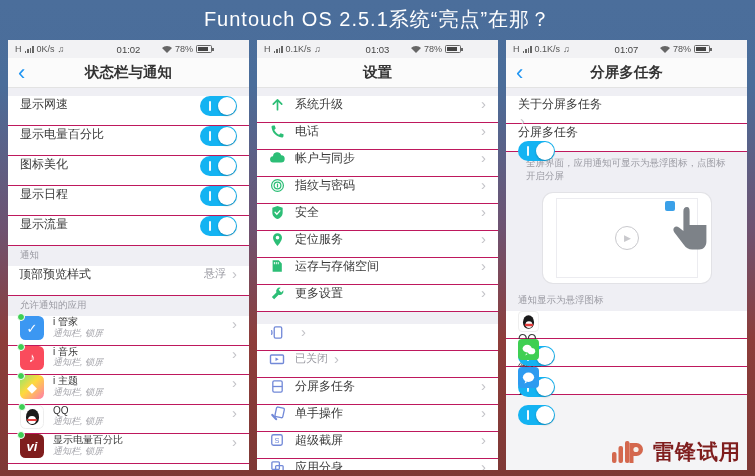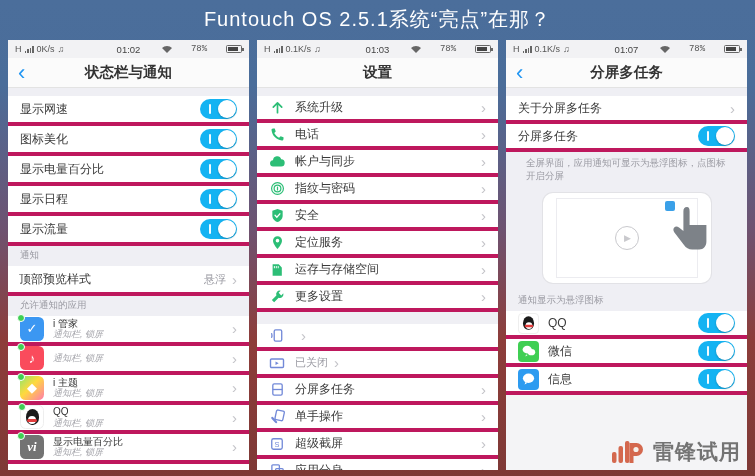--- a/index.html
+++ b/index.html
@@ -11,85 +11,85 @@
   }
   .banner { height:38px; display:flex; align-items:center; justify-content:center; }
   .banner h1 { color:#fff; font-size:20px; font-weight:normal; letter-spacing:1px; }
 
   .phones { position:absolute; top:40px; left:8px; display:flex; gap:8px; }
   .phone { width:241px; height:430px; background:#fff; overflow:hidden; display:flex; flex-direction:column; font-size:12px; color:#333; }
 
   
   .statusbar { height:18px; background:#f2f2f4; display:flex; align-items:center; padding:0 7px; font-size:9px; color:#555; flex-shrink:0; }
   .sb-left,.sb-right { display:flex; align-items:center; gap:3px; width:80px; }
-  .sb-right { justify-content:space-between;font-family:Liberation Mono, monospace; }
+  .sb-right { justify-content:flex-start; }
   .sb-time { flex:1; text-align:center; font-size:9.5px; color:#444; }
   .bars { display:flex; align-items:flex-end; gap:1px; height:7px; }
   .bars i { display:block; width:1.5px; background:#666; }
   .bars i:nth-child(1){height:2px}.bars i:nth-child(2){height:4px}.bars i:nth-child(3){height:5px}.bars i:nth-child(4){height:7px}
   .batt { width:16px; height:8px; border:1px solid #666; border-radius:1.5px; position:relative; }
   .batt::before { content:""; position:absolute; left:1px; top:1px; bottom:1px; width:10px; background:#444; }
   .batt::after { content:""; position:absolute; right:-3px; top:2px; width:2px; height:3px; background:#666; }
 
   
   .navbar { height:30px; background:#fbfbfb; border-bottom:1px solid #e3e3e3; display:flex; align-items:center; justify-content:center; position:relative; flex-shrink:0; }
   .navbar .title { font-size:14.5px; font-weight:bold; color:#333; }
   .back { position:absolute; left:10px; top:1px; font-size:22px; color:#2196f3; line-height:28px; cursor:pointer; }
 
   .gap { background:#efeff4; flex-shrink:0; }
   .gap.g8 { height:8px; }
   .section { background:#efeff4; display:flex; align-items:flex-end; padding:3px 12px 4px; color:#9a9aa2; font-size:9.5px; flex-shrink:0; }
 
-  .row { display:flex; align-items:center; padding:0 12px; background:#fff; border-bottom:4px solid #be185d; flex-shrink:0; }
+  .row { display:flex; padding:0 12px; background:#fff; border-bottom:1px solid #be185d; flex-shrink:0; }
   .row .lbl { flex:1; color:#3a3a3a; }
   .row .val { color:#9a9aa2; font-size:11px; margin-right:4px; }
   .chev { color:#c3c3c8; font-size:15px; line-height:1; margin-left:2px; }
 
   .toggle { width:37px; height:20px; border-radius:10px; background:#14b3f2; position:relative; flex-shrink:0; cursor:pointer; }
   .toggle::before { content:""; position:absolute; left:9px; top:5px; width:1.8px; height:10px; background:rgba(255,255,255,.95); border-radius:1px; }
   .toggle .knob { position:absolute; right:1px; top:1px; width:18px; height:18px; border-radius:50%; background:#fff; box-shadow:0 1px 2px rgba(0,0,0,.25); }
 
   
   .p1 .trow { height:30px; }
   .p1 .prow { height:30px;padding-left:11px; }
   .p1 .arow { height:29.5px; }
   .appicon { width:24px; height:24px; border-radius:5.5px; margin-right:9px; position:relative; display:flex; align-items:center; justify-content:center; color:#fff; font-size:13px; flex-shrink:0; }
   .appicon .badge { position:absolute; left:-3px; top:-3px; width:8px; height:8px; border-radius:50%; background:#3fcf53; border:1px solid #fff; }
   .ai-guard { background:#3b97f2; }
   .ai-music { background:#fa4b5c; }
   .ai-theme { background:linear-gradient(135deg,#8ee66d 0%,#ffd93d 45%,#ff7bac 100%); }
   .ai-qq { background:#fff; border:1px solid #eee; }
-  .ai-vivo { background:#737373; font-style:italic; font-size:13px; font-weight:bold;font-family:Liberation Serif, serif; }
+  .ai-vivo { background:#7f1d1d; font-style:italic; font-size:13px; font-weight:bold; }
   .penguin { width:13px; height:16px; background:#1a1a1a; border-radius:50% 50% 46% 46%; position:relative; }
   .penguin::before { content:""; position:absolute; left:2.5px; bottom:1px; width:8px; height:8px; background:#fff; border-radius:50%; }
   .penguin::after { content:""; position:absolute; left:1.5px; top:10px; width:10px; height:2.5px; background:#e23b3b; border-radius:2px; }
   .appname { line-height:1.15; }
   .appname .nm { font-size:10px; color:#333; }
   .appname .sub { font-size:9px; color:#a5a5ab;font-style:italic; }
 
   
   .p2 .srow { height:27px; }
   .licon { width:16px; height:16px; margin-right:10px; display:flex; align-items:center; justify-content:center; flex-shrink:0; font-size:13px; }
   .green { color:#2cbe76; }
   .blue { color:#7289d8; }
   .licon svg { display:block; }
 
   
-  .p3 .srow { height:28px; }
+  .p3 .srow { height:28px;flex-direction:column; }
   .desc { background:#efeff4; padding:5px 20px 6px; font-size:9.5px; color:#9a9aa2; flex-shrink:0; }
   .illus { background:#efeff4; height:102px; position:relative; flex-shrink:0; }
   .mini-phone { position:absolute; left:50%; top:4px; transform:translateX(-50%); width:168px; height:90px; background:#fff; border-radius:10px; box-shadow:0 0 0 1px #e2e2e6; }
   .mini-screen { position:absolute; left:13px; top:5px; right:13px; bottom:5px; border:1px solid #ececf0; }
   .playbtn { position:absolute; left:50%; top:50%; transform:translate(-50%,-50%); width:24px; height:24px; border:1.5px solid #c9c9cd; border-radius:50%; color:#c9c9cd; font-size:9px; display:flex; align-items:center; justify-content:center; padding-left:2px; }
   .bluedot { position:absolute; right:22px; top:2px; width:10px; height:10px; background:#3aa0e8; border-radius:2px; }
   .hand { position:absolute; right:4px; top:10px; }
   .filler { background:#f4f4f6; flex:1; }
 
   .watermark { position:absolute; right:14px; bottom:10px; display:flex; align-items:center; gap:5px; }
-  .watermark .wm-text { color:#737373; font-size:21px; font-weight:bold; letter-spacing:1px; }
+  .watermark .wm-text { color:#7f1d1d; font-size:21px; font-weight:bold; letter-spacing:1px; }
 </style>
 </head>
 <body>
 
 <div class="banner">
   <h1>Funtouch OS 2.5.1系统“亮点”在那？</h1>
 </div>
 
 <div class="phones">
 
@@ -121,27 +121,27 @@
     </div>
     <div class="gap g8"></div>
 
     <div class="row trow">
       <span class="lbl">显示网速</span>
       <span class="toggle">
           <span class="knob"></span>
         </span>
     </div>
     <div class="row trow">
+      <span class="lbl">显示电量百分比</span>
+      <span class="toggle">
+          <span class="knob"></span>
+        </span>
+    </div>
+    <div class="row trow">
       <span class="lbl">图标美化</span>
-      <span class="toggle">
-          <span class="knob"></span>
-        </span>
-    </div>
-    <div class="row trow">
-      <span class="lbl">显示电量百分比</span>
       <span class="toggle">
           <span class="knob"></span>
         </span>
     </div>
     <div class="row trow">
       <span class="lbl">显示日程</span>
       <span class="toggle">
           <span class="knob"></span>
         </span>
     </div>
@@ -174,20 +174,21 @@
           <div class="sub">通知栏, 锁屏</div>
         </span>
       <span class="chev">›</span>
     </div>
     <div class="row arow">
       <span class="appicon ai-music">
           <span>♪</span>
           <span class="badge"></span>
         </span>
       <span class="appname lbl">
+          <div class="nm">i 音乐</div>
           <div class="sub">通知栏, 锁屏</div>
         </span>
       <span class="chev">›</span>
     </div>
     <div class="row arow">
       <span class="appicon ai-theme">
           <span>◆</span>
           <span class="badge"></span>
         </span>
       <span class="appname lbl">

